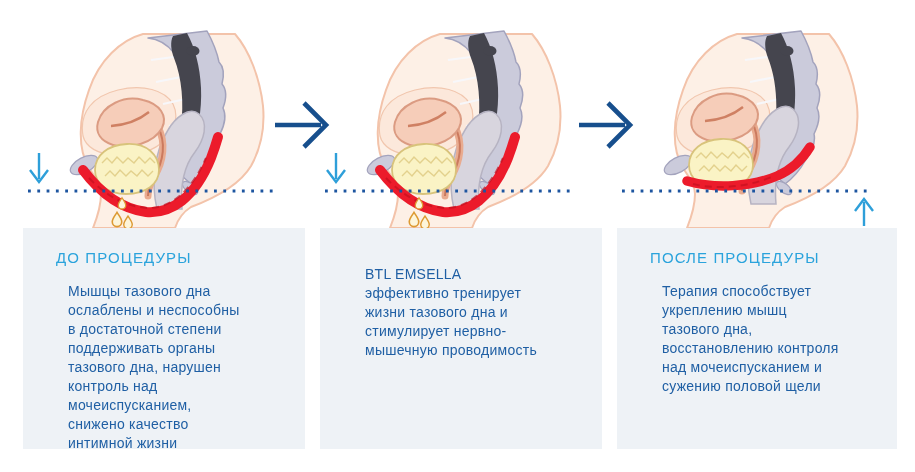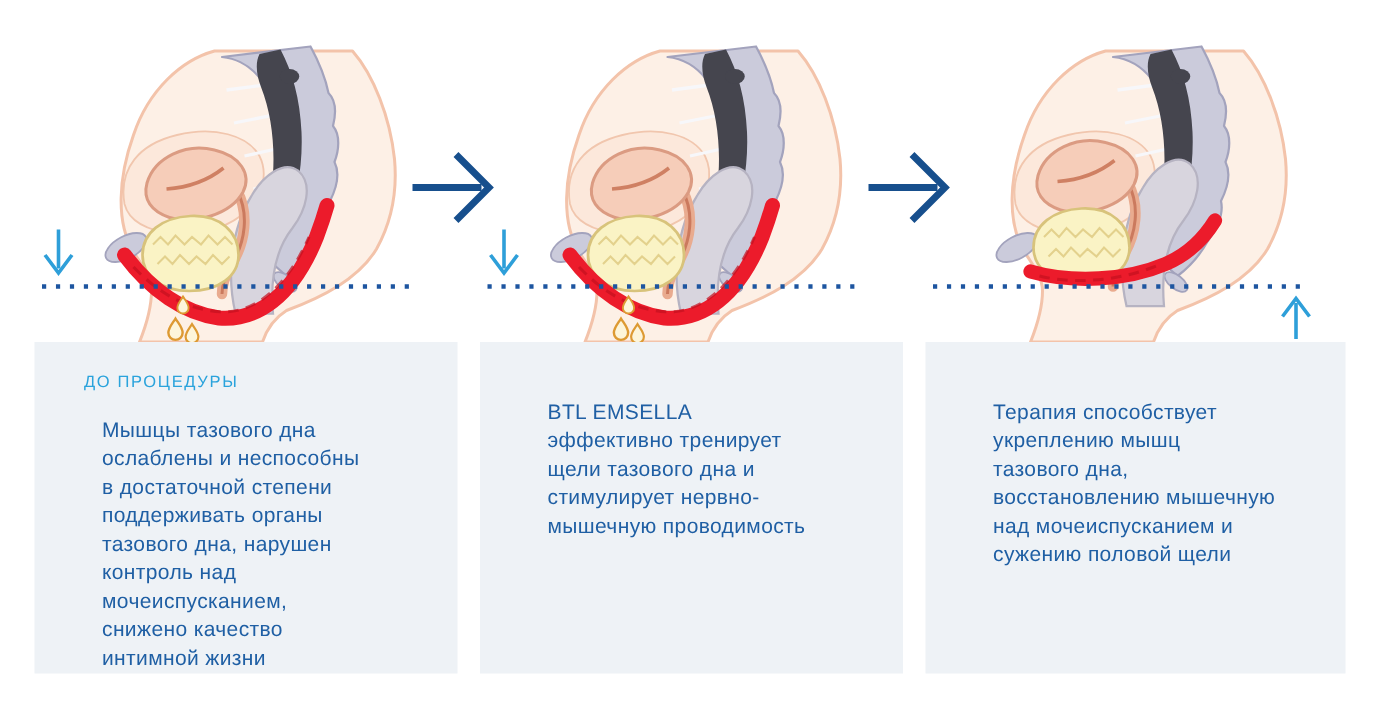--- a/index.html
+++ b/index.html
@@ -14,21 +14,21 @@
   .fig svg{display:block;}
   .step-arrow{position:absolute;top:100px;width:64px;height:50px;}
   .card{
     position:absolute;top:228px;height:221px;width:282px;
     background:#eef2f6;
     box-sizing:border-box;
     padding:21px 20px 18px 33px;
   }
   .card-title{
     margin:0;
-    font-size:11px;
+    font-size:15px;
     font-weight:400;
     letter-spacing:1.1px;
     color:#2aa3dc;
     text-transform:uppercase;
   }
   .card-body{
     margin:16px 0 0 12px;
     font-size:14px;
     line-height:19px;
     letter-spacing:.25px;
@@ -330,27 +330,28 @@
 тазового дна, нарушен
 контроль над
 мочеиспусканием,
 снижено качество
 интимной жизни</p>
   </div>
 
   <div class="card" style="left:320px">
     <p class="card-body">BTL EMSELLA
 эффективно тренирует
-щели тазового дна и
+жизни тазового дна и
 стимулирует нервно-
 мышечную проводимость</p>
   </div>
 
   <div class="card" style="left:617px;width:280px">
+    <h3 class="card-title">ПОСЛЕ ПРОЦЕДУРЫ</h3>
     <p class="card-body">Терапия способствует
 укреплению мышц
 тазового дна,
-восстановлению мышечную
+восстановлению контроля
 над мочеиспусканием и
 сужению половой щели</p>
   </div>
 
 </div>
 
 </body></html>

